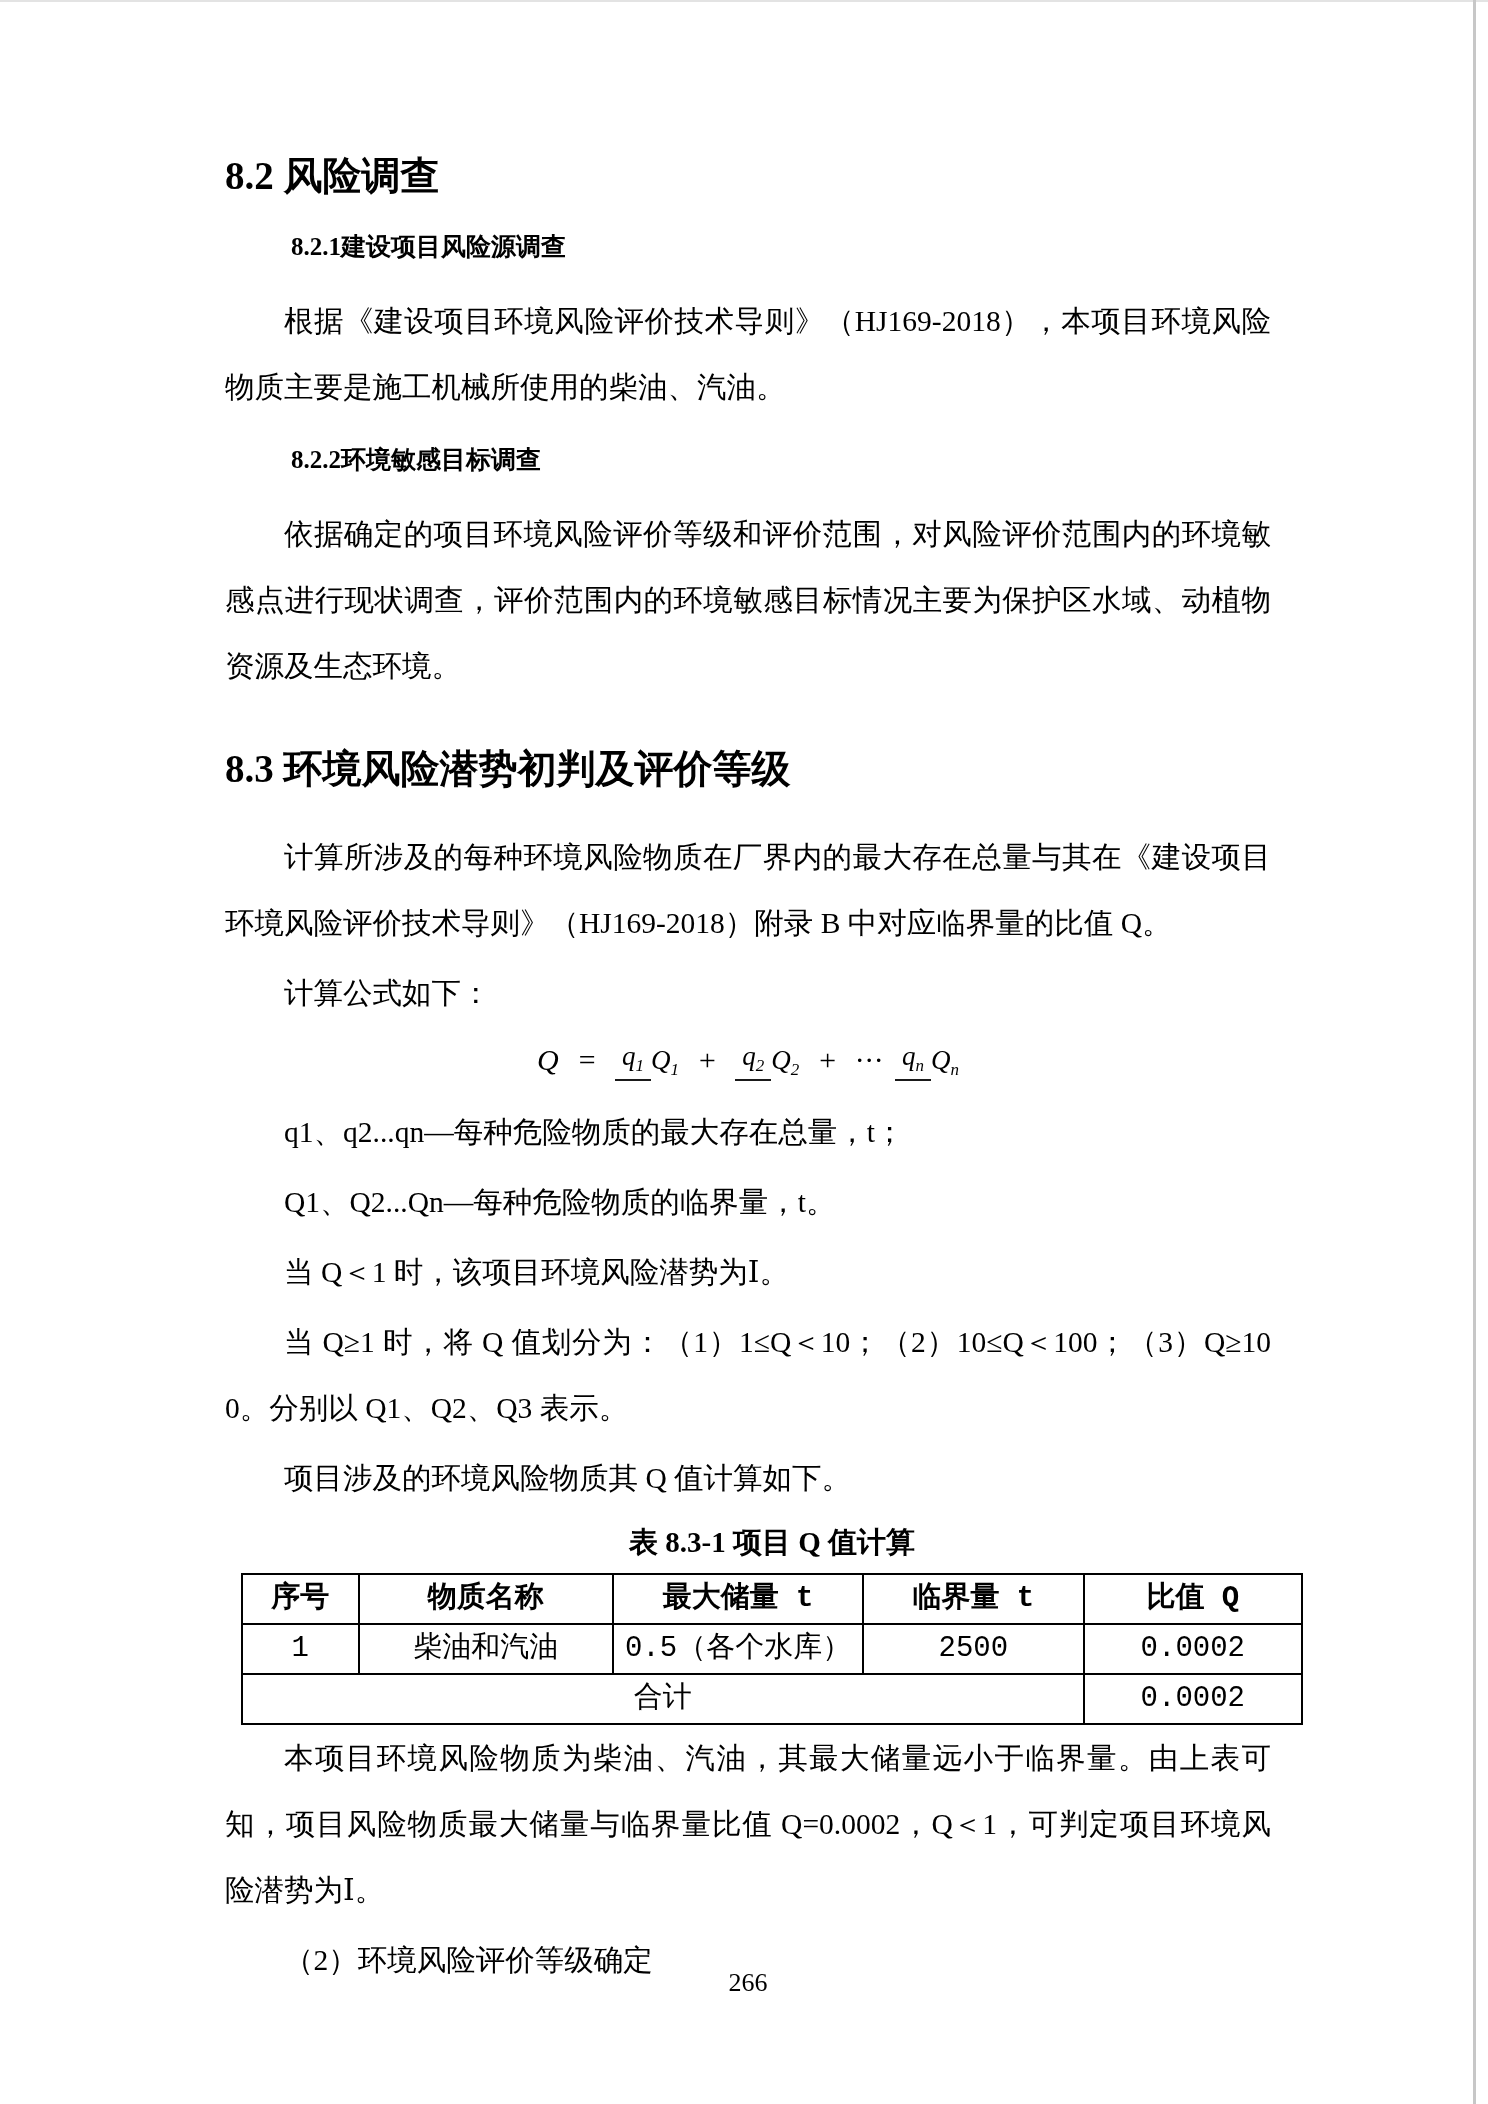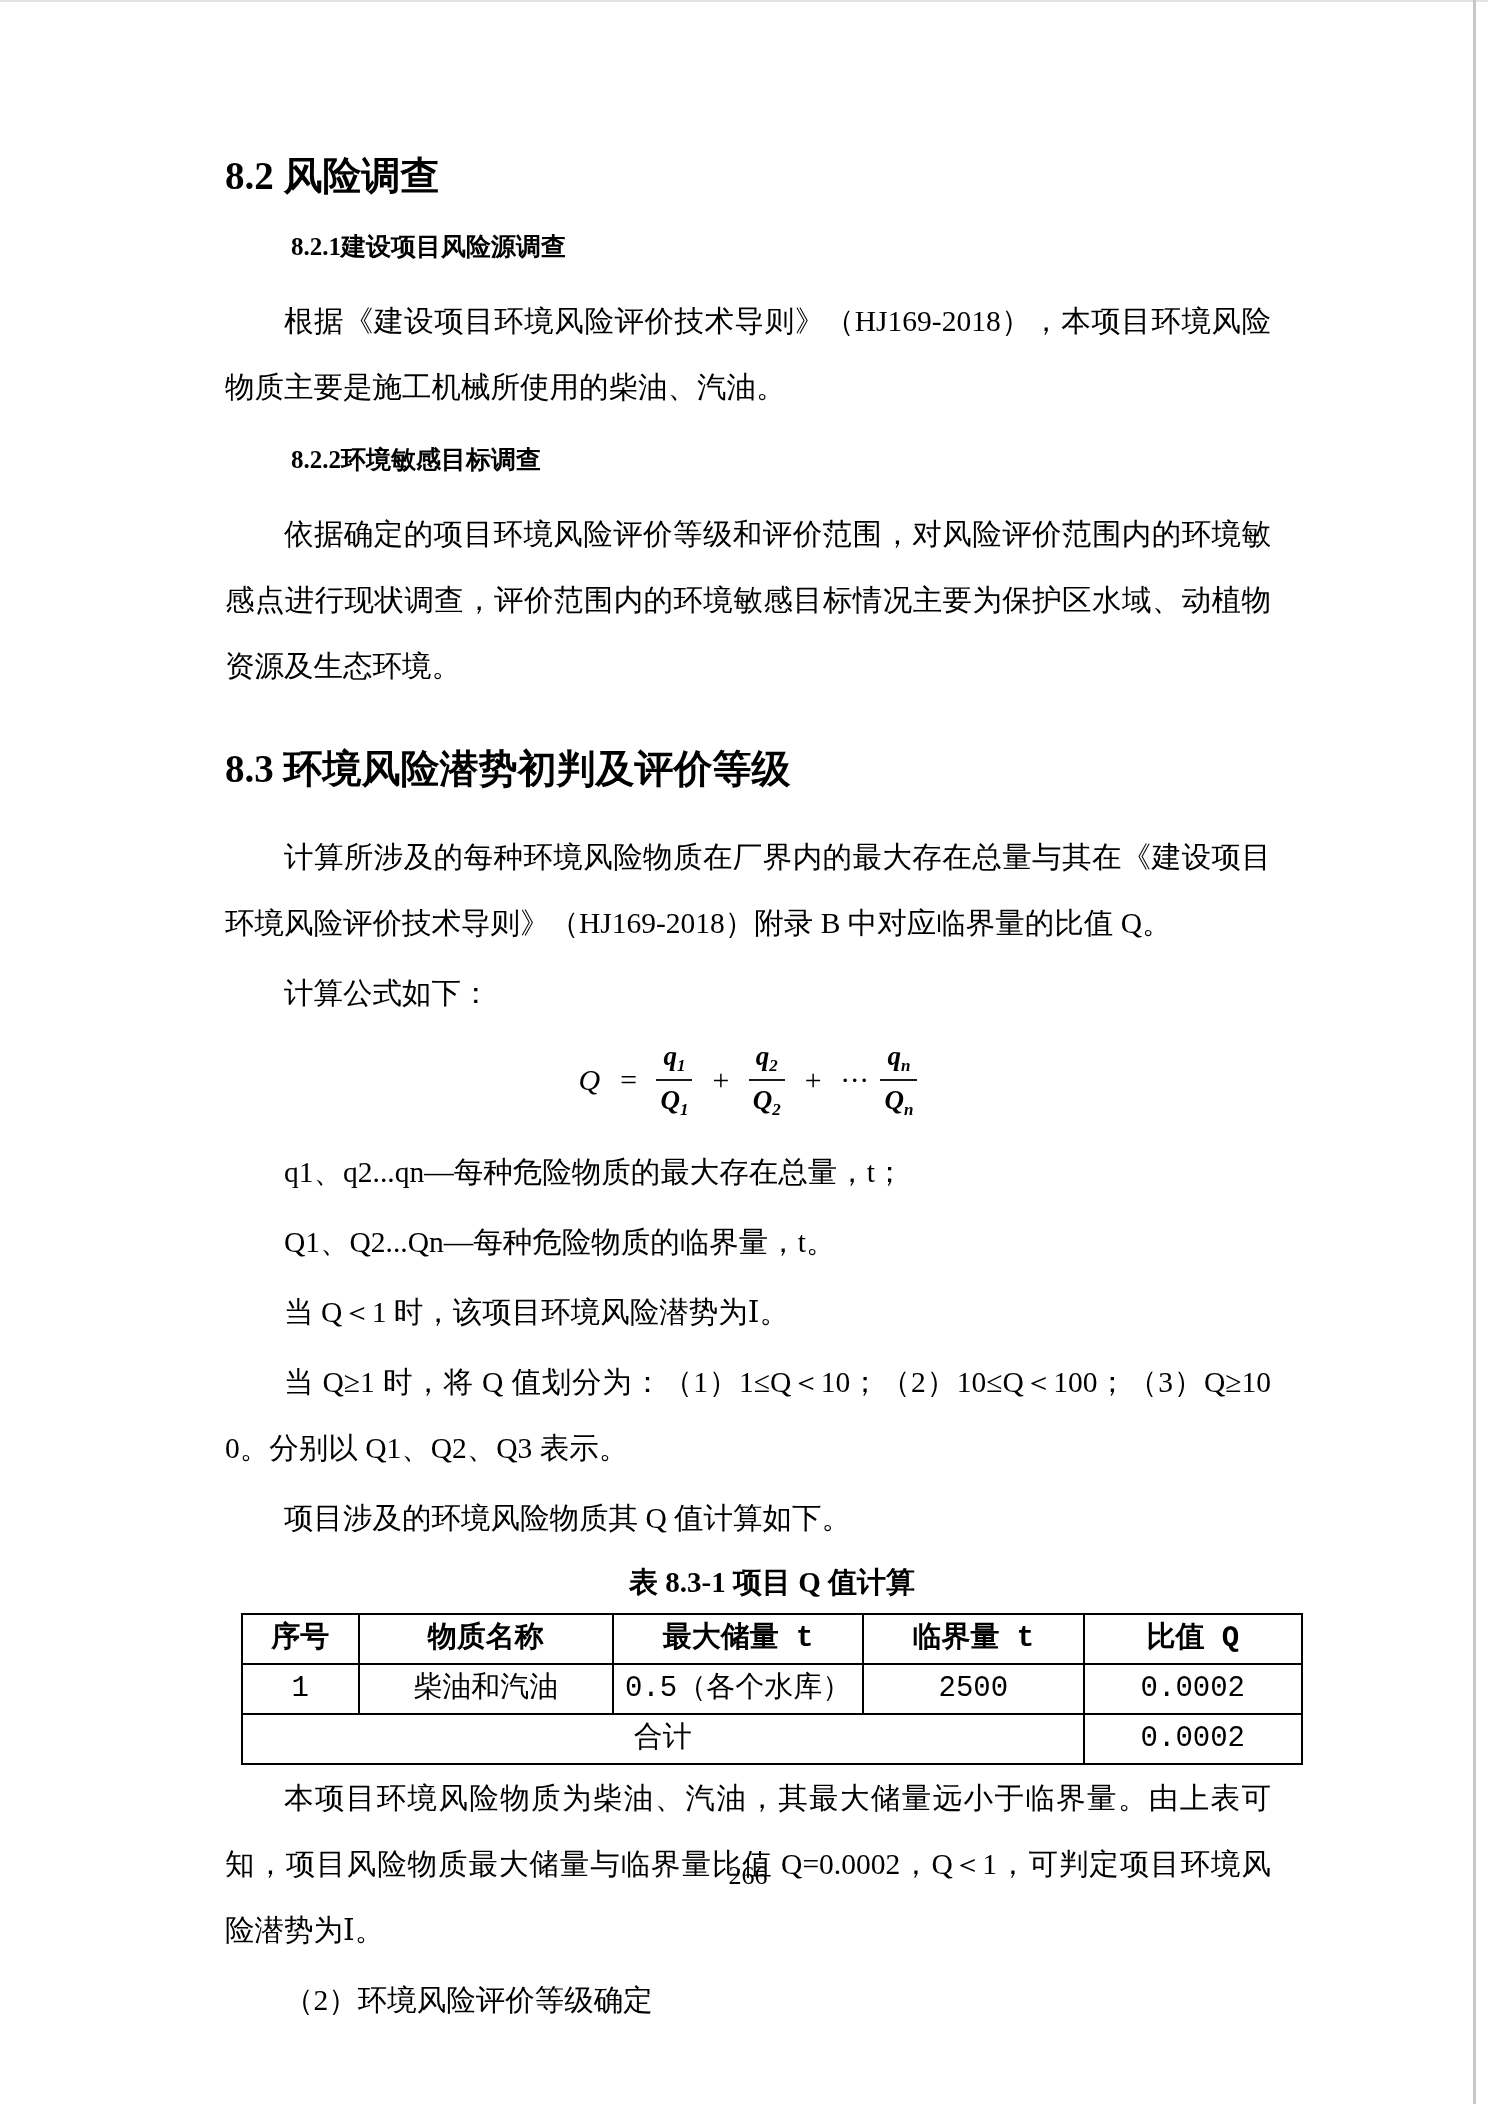--- a/index.html
+++ b/index.html
@@ -40,22 +40,22 @@
   }
   .oneline { margin: 0 0 4px 0; }
   
   .formula-wrap {
     display: flex; justify-content: center; align-items: center;
     margin: 14px 0 18px 0;
     font-style: italic; font-size: 30px;
   }
   .formula-wrap .tok { margin: 0 9px; }
   .frac {
-    display: inline-flex; flex-direction: column; align-items: center;
-    vertical-align: middle; font-size: 27px; line-height: 1.2; font-weight: bold;
+    display: inline-flex; flex-direction: row; align-items: center;
+    vertical-align: middle; font-size: 27px; line-height: 1.2;
   }
   .frac .num { border-bottom: 2px solid #1a1a1a; padding: 0 7px 2px 7px; }
   .frac .den { padding-top: 3px; }
   .frac sub, .lhs sub { font-size: 17px; font-style: italic; }
   .dots { letter-spacing: 2px; margin-right: 2px !important; }
   
   .tbl-caption {
     font-weight: bold; font-size: 29px; text-align: center;
     margin: 12px 0 10px 16px; width: 1062px;
   }
@@ -74,21 +74,21 @@
     font-weight: normal;
     font-family: Liberation Mono, monospace;
   }
   table.qtable th { font-weight: bold; }
   .col-idx { width: 11%; }
   .col-name { width: 24%; }
   .col-max { width: 23.6%; }
   .col-crit { width: 20.8%; }
   .col-ratio { width: 20.6%; }
   .pagenum {
-    position: absolute; top: 1861px; left: 225px; width: 1046px;
+    position: absolute; top: 1968px; left: 225px; width: 1046px;
     text-align: center; font-size: 26px;
   }
 </style>
 </head>
 <body>
 
 <div class="scan-edge-top"></div>
 <div class="scan-edge-right"></div>
 
 <div class="content">

